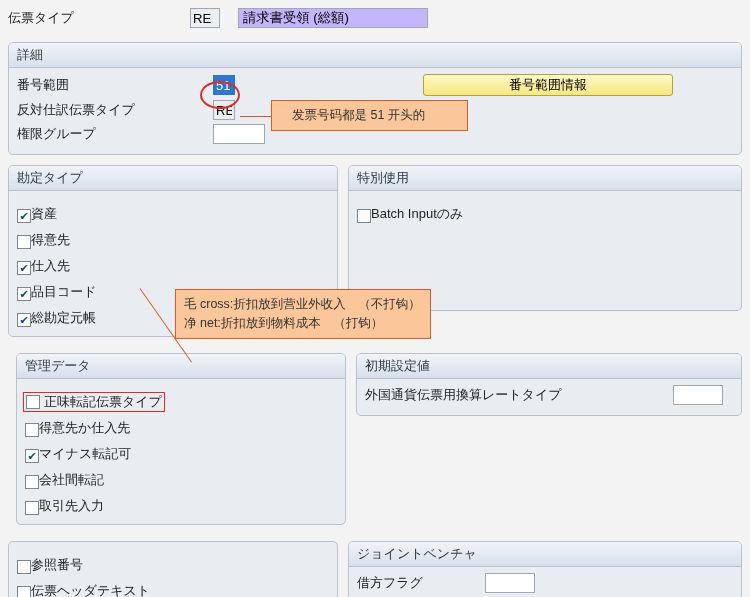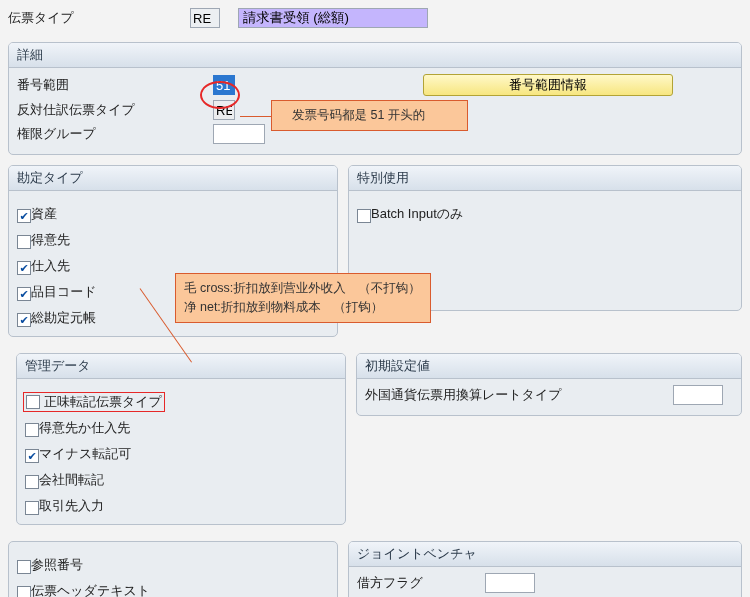--- a/index.html
+++ b/index.html
@@ -82,21 +82,21 @@
   .callout {
     position: absolute;
     background: #fbc79a;
     border: 1px solid #d95b2e;
     color: #333;
     padding: 5px 8px;
     font-size: 12.5px;
     line-height: 1.5;
   }
   .callout.c1 { left: 271px; top: 100px; width: 197px; padding-left: 20px; }
-  .callout.c2 { left: 175px; top: 273px; width: 256px; }
+  .callout.c2 { left: 175px; top: 289px; width: 256px; }
   .callout-line {
     position: absolute;
     border-top: 1px solid #d95b2e;
   }
   .line1 { left: 240px; top: 116px; width: 31px; }
   .row2 { display: flex; gap: 10px; }
   .col { flex: 1; }
   .col.left { flex: 0 0 330px; }
   .col.right { flex: 1; }
   .chk-row {

